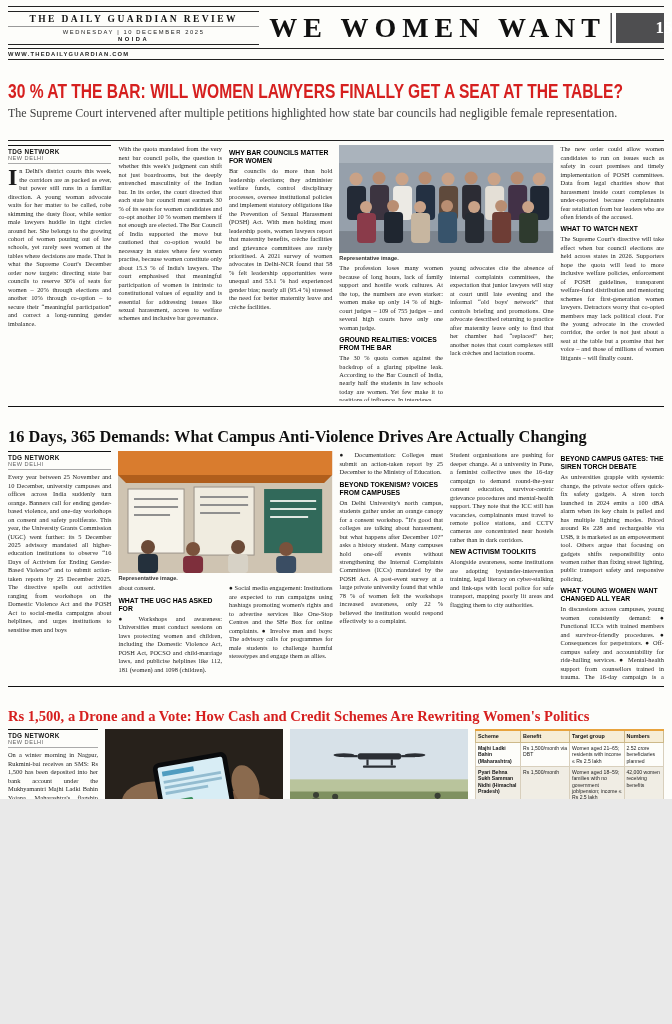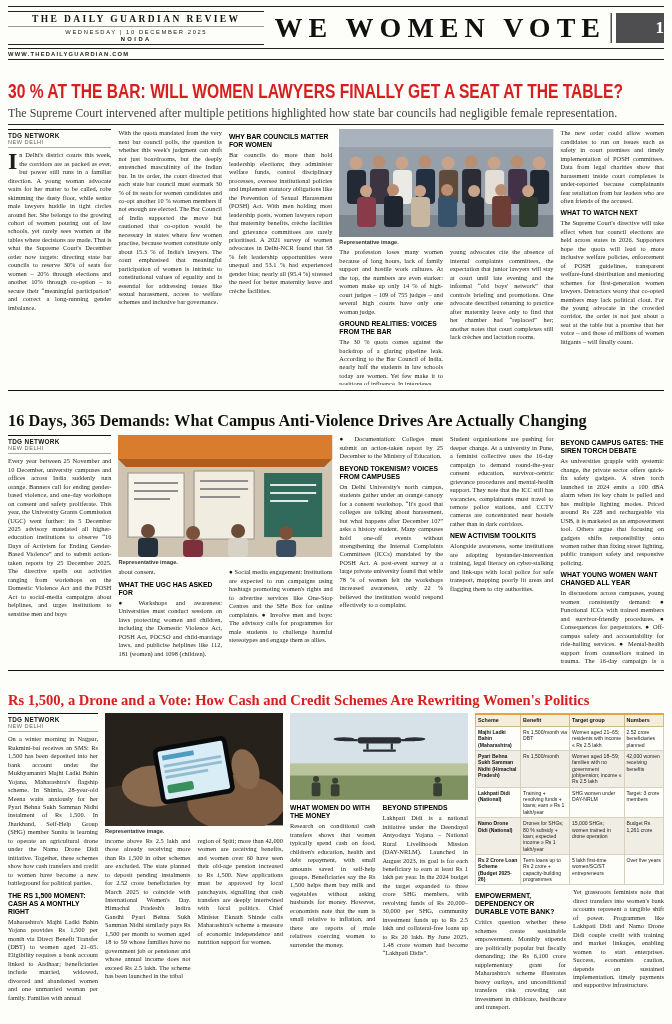--- a/index.html
+++ b/index.html
@@ -1,18 +1,18 @@
 <!DOCTYPE html>
 <html><head>
 <meta charset="utf-8">
 <style>
   * { margin:0; padding:0; box-sizing:border-box; }
   html,body { background:#e9e9e9; }
   .page {
-    width:672px; height:1024px; margin:0 auto; background:#fdfdfa;
+    width:672px; height:799px; margin:0 auto; background:#fdfdfa;
     color:#141414; font-family:"Liberation Serif", serif;
     padding:6px 8px 8px; overflow:hidden; position:relative;
   }
   
   .masthead { border-top:1px solid #222; padding-top:3px; }
   .mh-row { display:flex; align-items:center; gap:10px; padding:1px 0 3px; }
   .mh-left { width:280px; text-align:center; border-top:1px solid #222; border-bottom:1px solid #222; padding:2px 0 2px; }
   .mh-paper { font-size:9.5px; font-weight:bold; letter-spacing:2.4px; }
   .mh-date { font-family:"Liberation Sans",sans-serif; font-size:5.8px; letter-spacing:1.6px; border-top:0.5px solid #999; margin-top:2px; padding-top:2px; color:#222; }
   .mh-city { font-family:"Liberation Sans",sans-serif; font-size:5.8px; font-weight:bold; letter-spacing:2.5px; margin-top:1px; }
@@ -32,21 +32,21 @@
   .sec-head { font-family:"Liberation Sans",sans-serif; font-size:6.8px; font-weight:bold; line-height:1.18; margin:4px 0 2px; color:#000; }
   .caption { font-family:"Liberation Sans",sans-serif; font-size:5.6px; font-weight:bold; color:#333; margin:2px 0 3px; }
   figure.photo { width:100%; }
   figure.photo svg { display:block; width:100%; height:auto; }
   .dropcap::first-letter { float:left; font-size:24px; line-height:19px; padding:1px 2px 0 0; font-weight:bold; }
   .subcols { display:flex; gap:7px; min-width:0; }
   .subcol { flex:1 1 0; min-width:0; }
   
   .a1-headline { font-family:"Liberation Sans",sans-serif; font-weight:bold; color:#d6201f; font-size:19.5px;
     white-space:nowrap; transform:scaleX(0.80); transform-origin:left center; margin:4px 0 3px; }
-  .a1-standfirst { font-size:12px; color:#3f3f3f; line-height:1.2; padding-bottom:4px; border-bottom:1px solid #222; margin-bottom:4px; }
+  .a1-standfirst { font-size:12px; color:#3f3f3f; line-height:1.2; padding-bottom:20px; border-bottom:1px solid #222; margin-bottom:4px; }
   .a1-body { height:256px; }
   .col-wide2 { flex:2.07 1 0; min-width:0; }
   
   .sec-rule { border-top:1px solid #111; margin-top:5px; }
   .a2-headline { font-weight:bold; color:#101010; font-size:17px; white-space:nowrap;
     transform:scaleX(0.96); transform-origin:left center; margin:4px 0 4px; }
   .a2-body { height:230px; }
   
   .a3-headline { font-weight:bold; color:#d6201f; font-size:15.5px; white-space:nowrap;
     transform:scaleX(0.94); transform-origin:left center; margin:4px 0 4px; }
@@ -69,21 +69,21 @@
 
 <div class="page">
 
   <header class="masthead">
     <div class="mh-row">
       <div class="mh-left">
         <div class="mh-paper">THE DAILY GUARDIAN REVIEW</div>
         <div class="mh-date">WEDNESDAY | 10 DECEMBER 2025</div>
         <div class="mh-city">NOIDA</div>
       </div>
-      <div class="mh-title">WE WOMEN VOTE</div>
+      <div class="mh-title">WE WOMEN WANT</div>
       <div class="mh-page">15</div>
     </div>
     <div class="mh-bottom">
       <span>WWW.THEDAILYGUARDIAN.COM</span>
     </div>
   </header>
 
   <section class="article">
     <h1 class="a1-headline">30 % AT THE BAR: WILL WOMEN LAWYERS FINALLY GET A SEAT AT THE TABLE?</h1>
     <p class="a1-standfirst">The Supreme Court intervened after multiple petitions highlighted how state bar councils had negligible female representation.</p>

